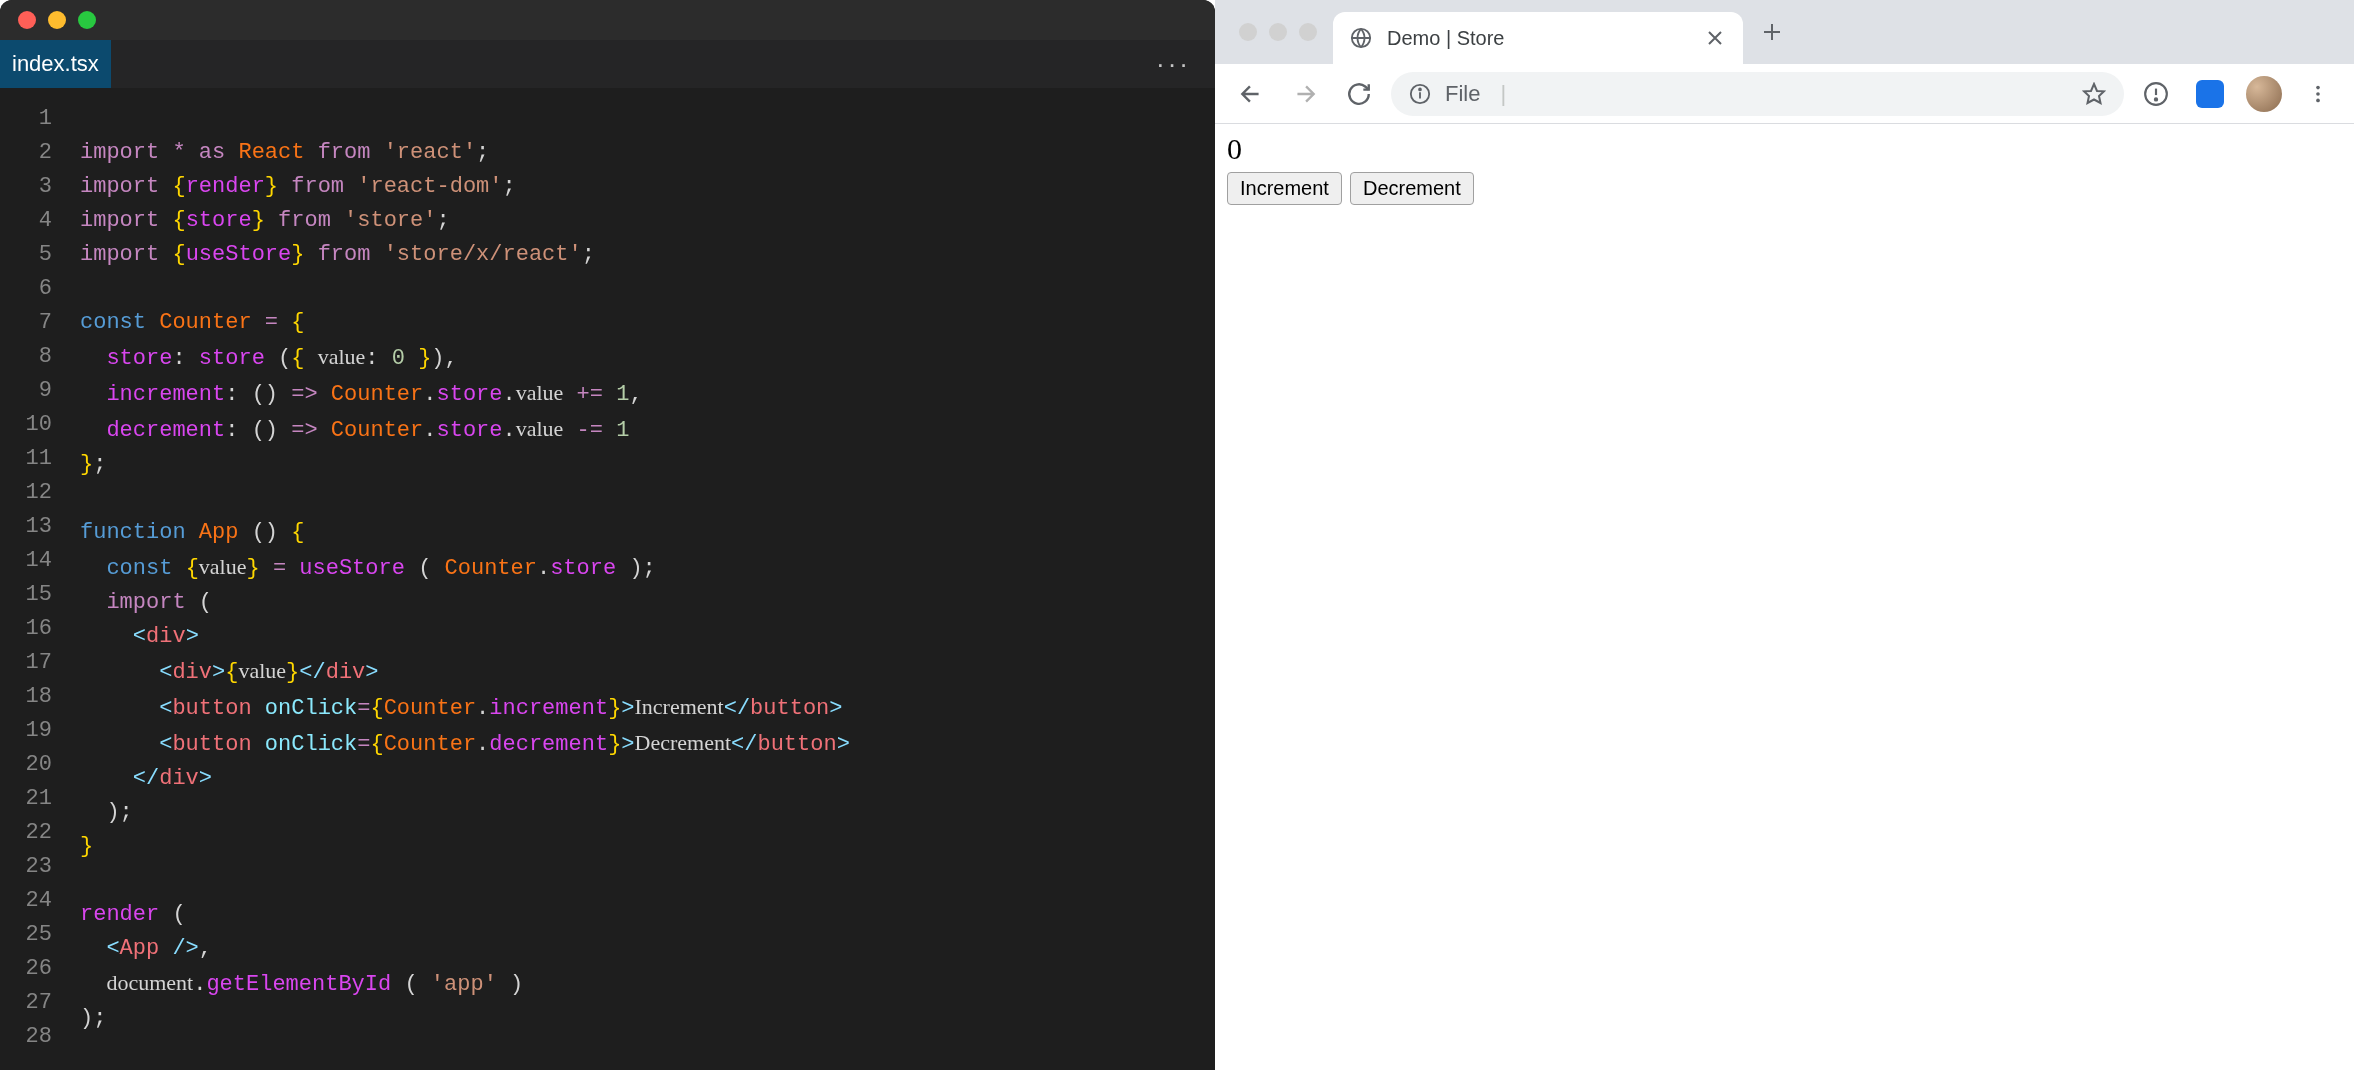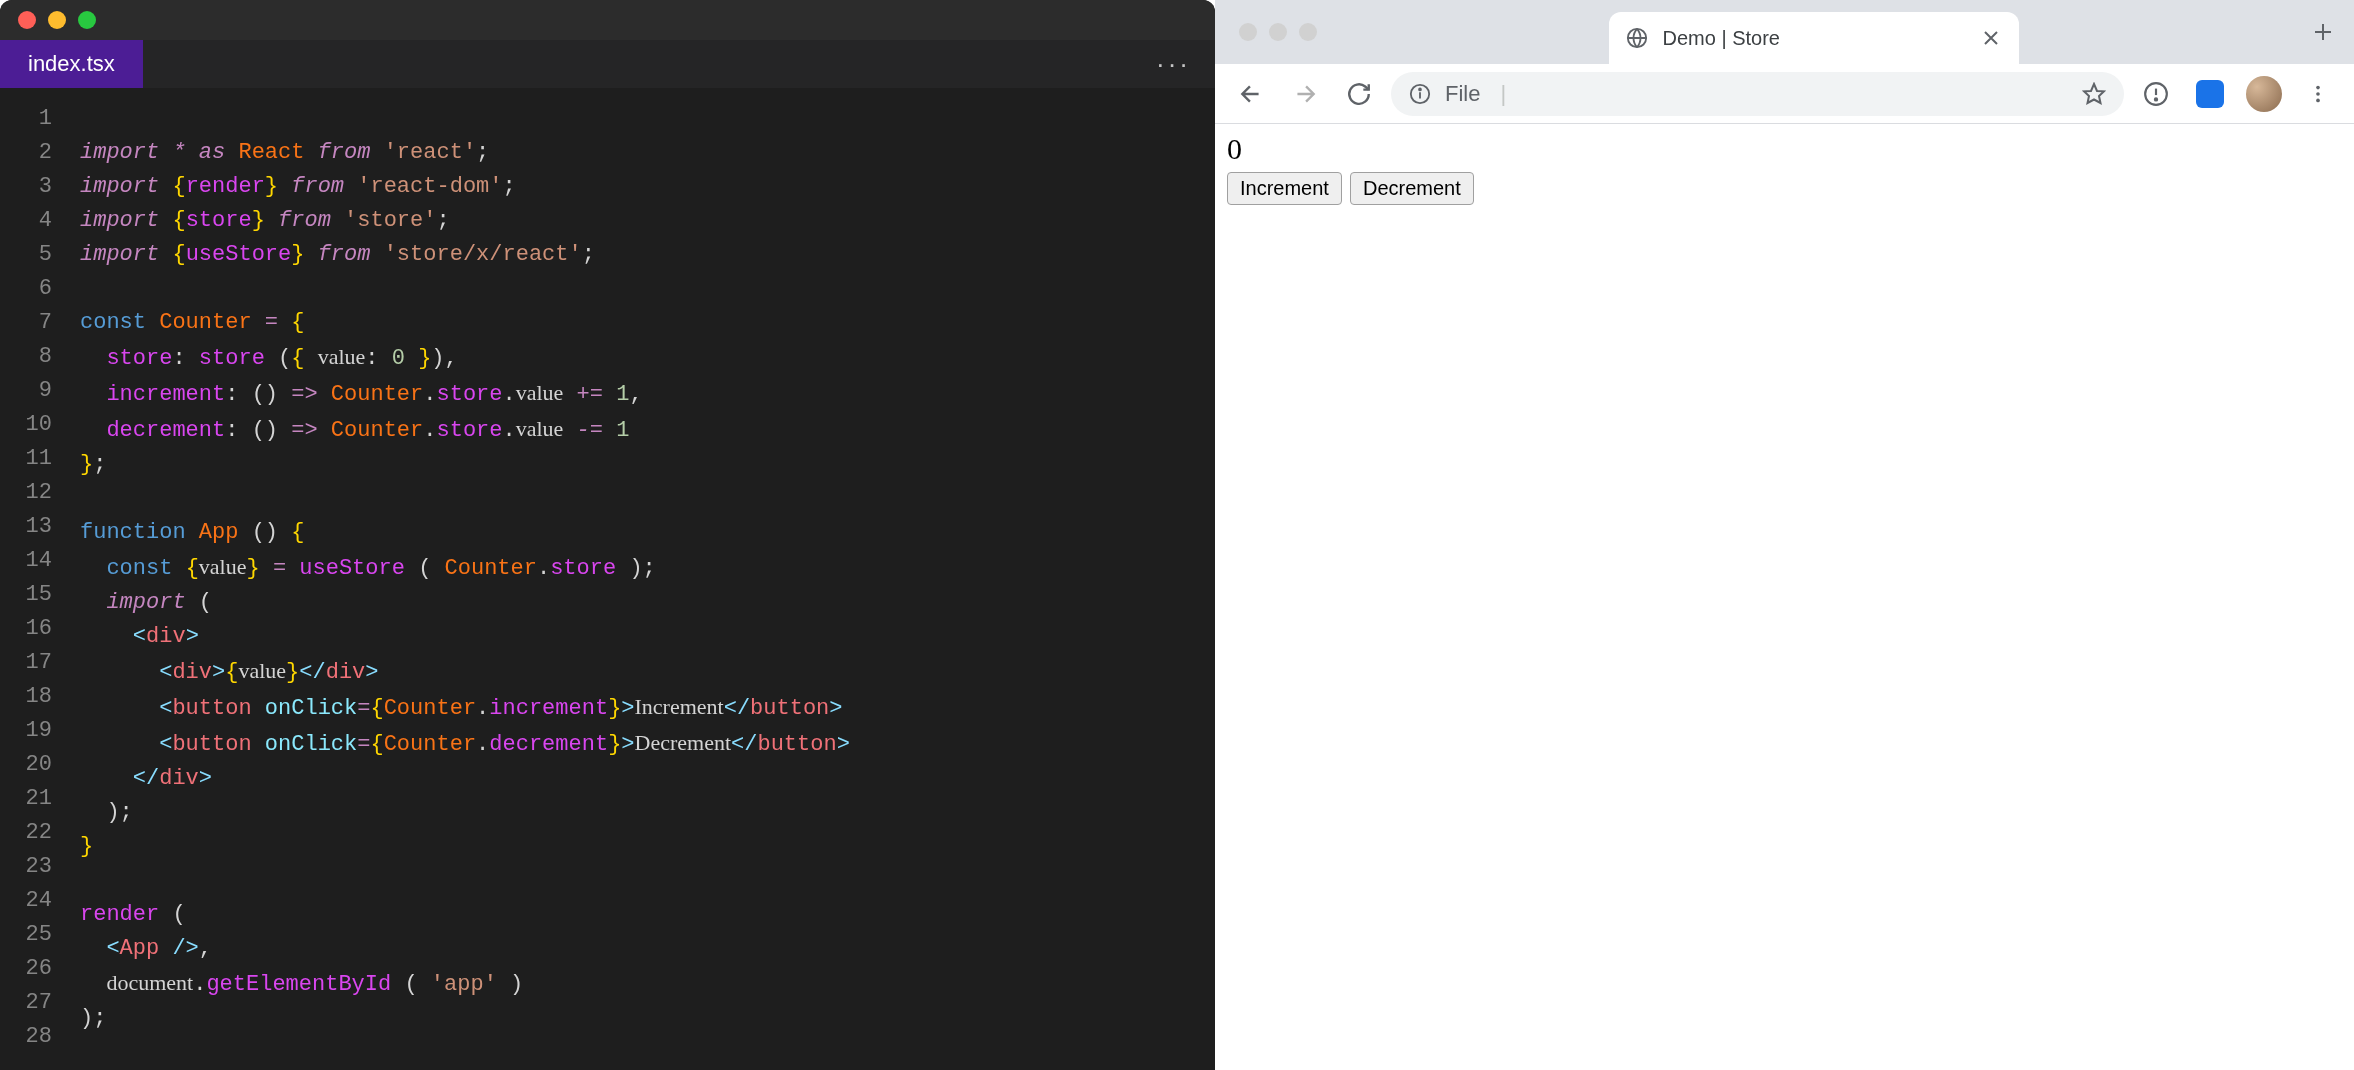--- a/index.html
+++ b/index.html
@@ -48,24 +48,24 @@
   pointer-events: none;
 }
 .editor-tabs {
   height: 52px;
   background: #252526;
   display: flex;
   align-items: stretch;
   position: relative;
 }
 .editor-tab {
-  padding: 0 28px;
-  display: flex;
-  align-items: center;
-  background: #4c1d95;
+  padding: 0 12px;
+  display: flex;
+  align-items: center;
+  background: #0c4a6e;
   color: #fff;
   font-size: 22px;
 }
 .editor-tab-actions {
   margin-left: auto;
   padding-right: 24px;
   display: flex;
   align-items: center;
   color: #c5c5c5;
   font-size: 26px;
@@ -83,21 +83,21 @@
   width: 80px;
   text-align: right;
   color: #858585;
   padding-right: 28px;
   user-select: none;
 }
 .code {
   flex: 1;
   white-space: pre;
 }
-.tok-kw    { color: #c586c0; font-style: italic; } 
+.tok-kw    { color: #c586c0; } 
 .tok-kw2   { color: #569cd6; } 
 .tok-id    { color: #d4d4d4; font-family: Liberation Serif, serif; }
 .tok-fn    { color: #d946ef; }
 .tok-str   { color: #ce9178; }
 .tok-num   { color: #b5cea8; }
 .tok-tag   { color: #f07178; }
 .tok-attr  { color: #8be9fd; }
 .tok-punc  { color: #d4d4d4; }
 .tok-jsx   { color: #89ddff; }
 .tok-brace { color: #ffd700; }
@@ -111,21 +111,20 @@
   background: #fff;
   display: flex;
   flex-direction: column;
 }
 .browser-tabstrip {
   height: 64px;
   background: #dee1e6;
   display: flex;
   align-items: flex-end;
   padding: 0 10px;
-  justify-content: space-between;
 }
 .mac-dots {
   display: flex;
   gap: 12px;
   align-self: center;
   padding: 0 8px 0 14px;
 }
 .mac-dot { width: 18px; height: 18px; border-radius: 50%; background: #d1d1d1; }
 .browser-tab {
   height: 52px;

